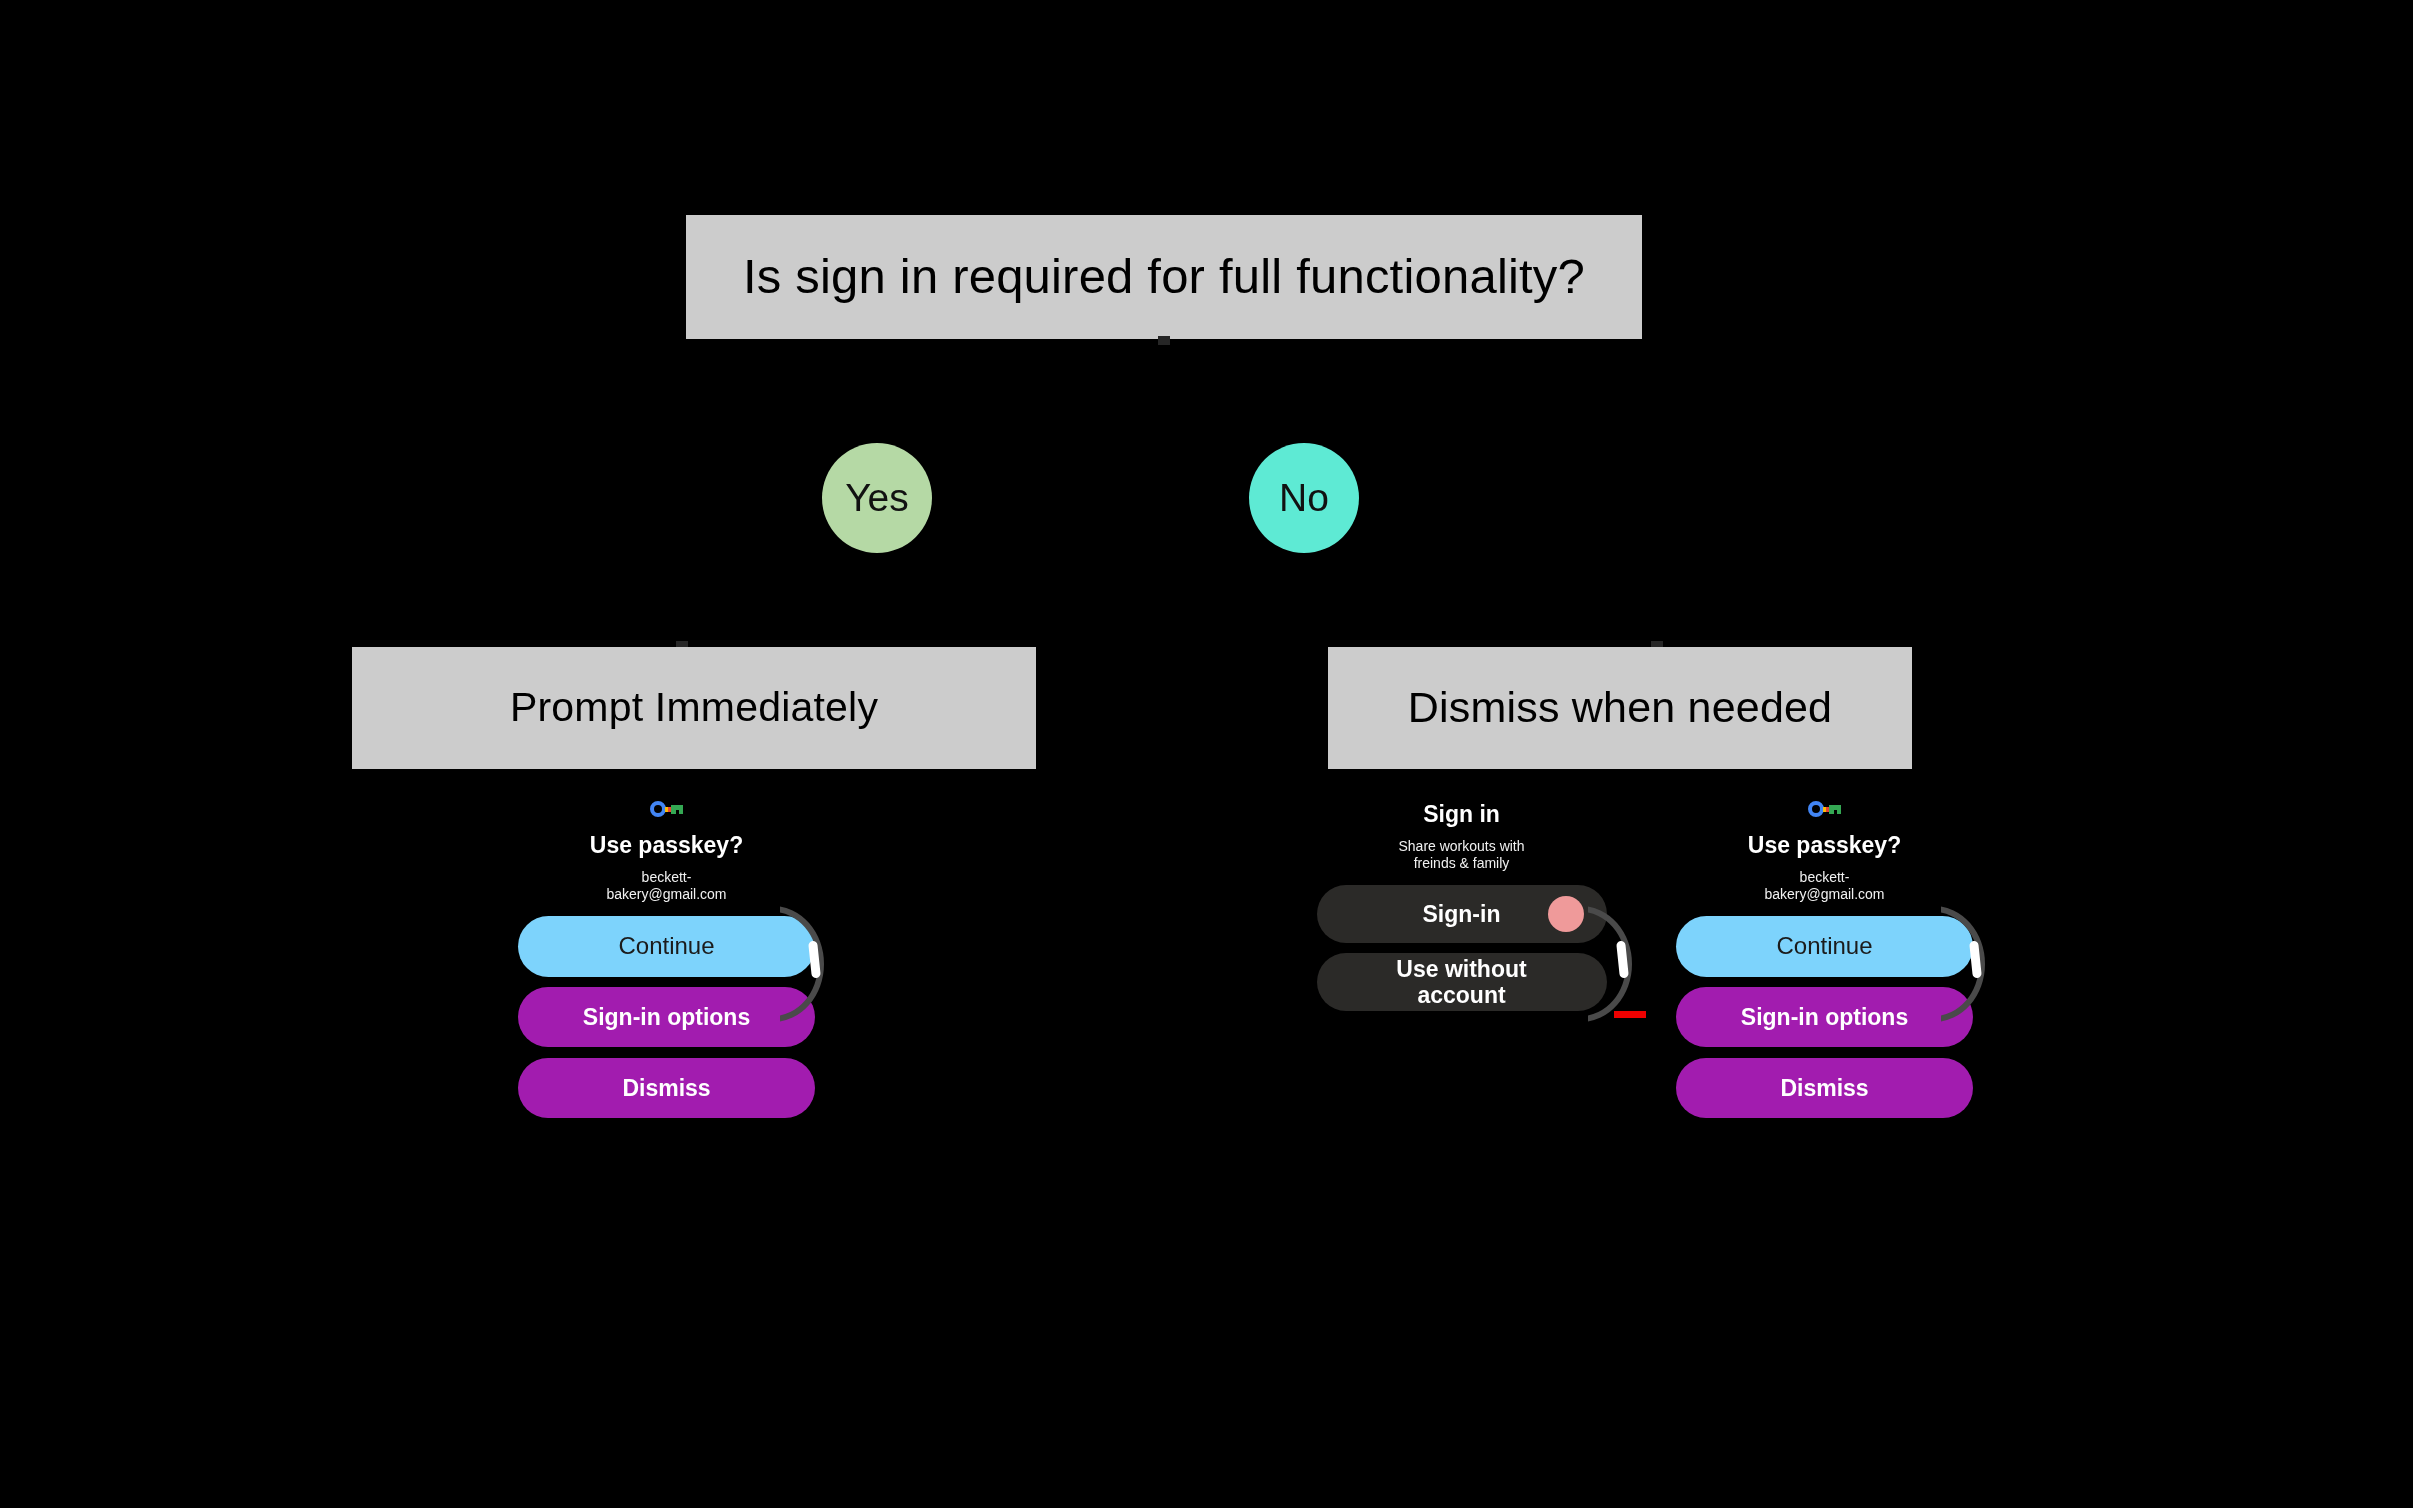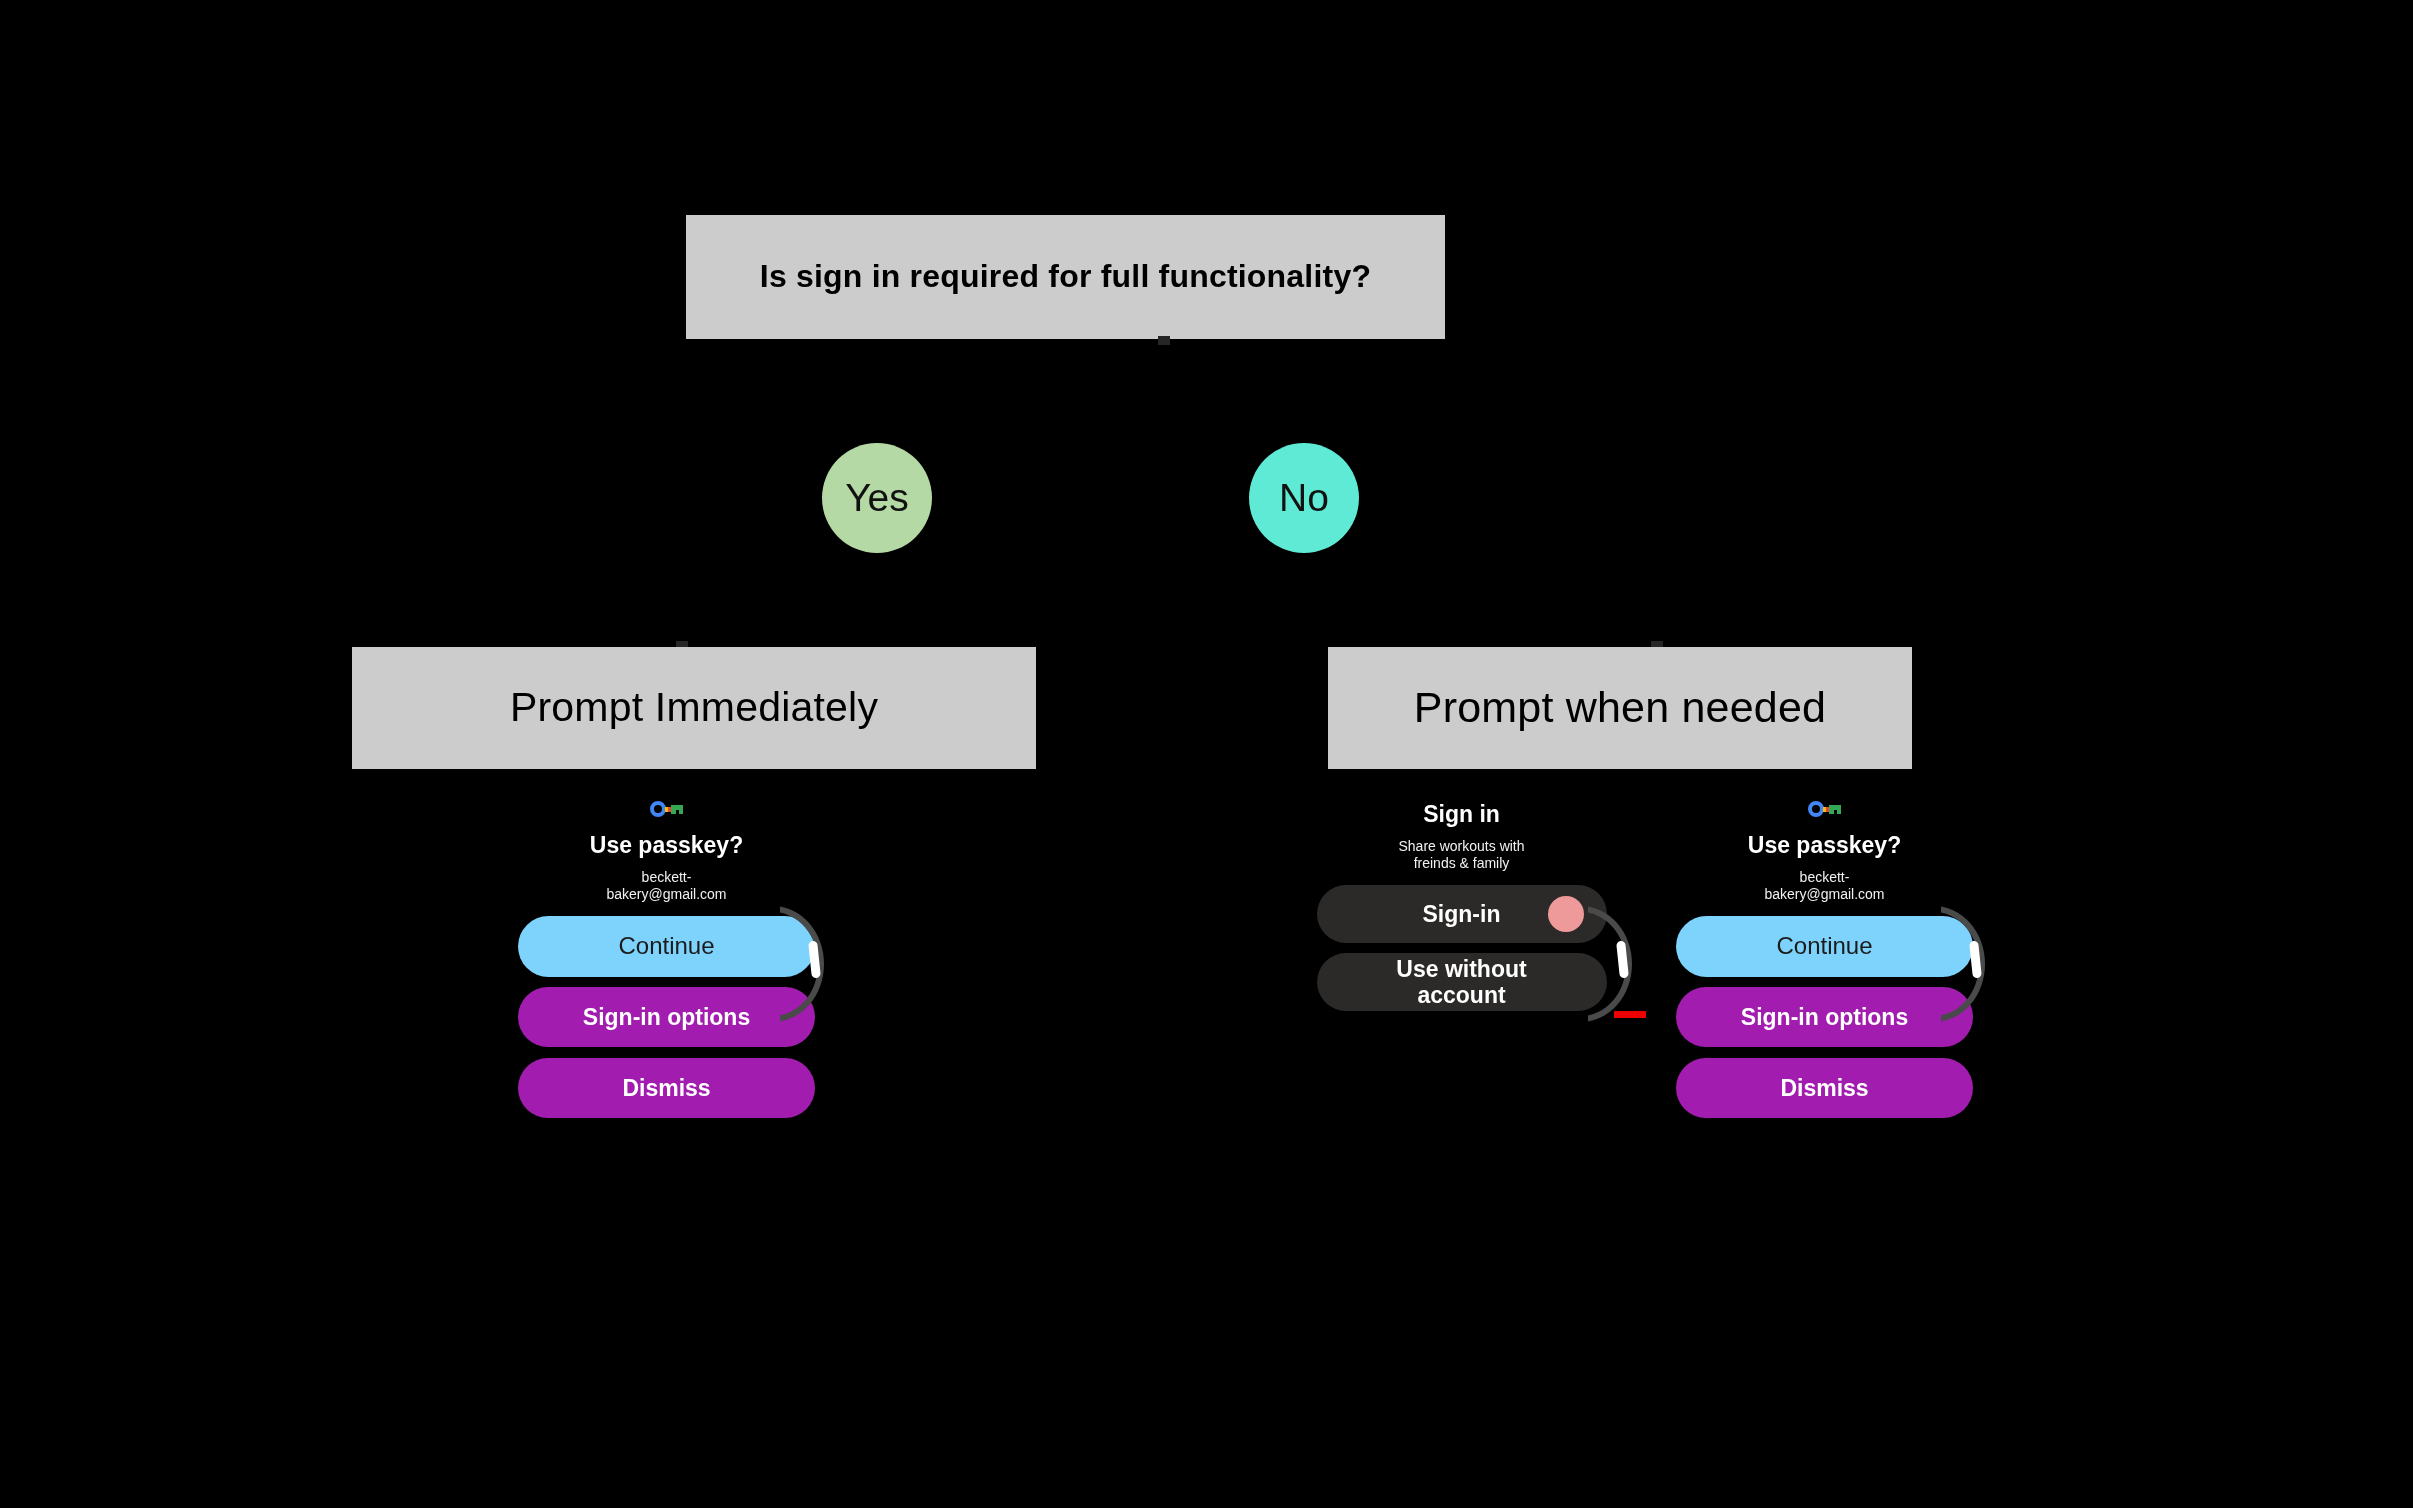--- a/index.html
+++ b/index.html
@@ -27,24 +27,23 @@
     align-items: center;
     justify-content: center;
     font-weight: 400;
     letter-spacing: 0.2px;
     text-align: center;
     line-height: 1.1;
   }
   #box-question {
     left: 686px;
     top: 215px;
-    width: 759px;
+    width: 956px;
     height: 124px;
-    font-size: 32px;
-    font-weight: bold;
+    font-size: 49px;
   }
   #box-prompt-immediately {
     left: 352px;
     top: 647px;
     width: 684px;
     height: 122px;
     font-size: 41px;
     text-align: right;
   }
   #box-prompt-when-needed {
@@ -271,21 +270,21 @@
   <div class="flow-box" id="box-question">Is sign in required for full functionality?</div>
   <div class="connector-stub" id="stub-question-bottom"></div>
 
   <div class="branch-circle" id="circle-yes">Yes</div>
   <div class="branch-circle" id="circle-no">No</div>
 
   <div class="connector-stub" id="stub-left-top"></div>
   <div class="flow-box" id="box-prompt-immediately">Prompt Immediately</div>
 
   <div class="connector-stub" id="stub-right-top"></div>
-  <div class="flow-box" id="box-prompt-when-needed">Prompt when needed</div>
+  <div class="flow-box" id="box-prompt-when-needed">Dismiss when needed</div>
 
   <div class="screen" id="screen-left">
     <div class="passkey-icon">
       <span class="pk-ring"></span>
       <span class="pk-shaft-yellow"></span>
       <span class="pk-shaft-red"></span>
       <span class="pk-bit"></span>
       <span class="pk-notch"></span>
     </div>
     <div class="screen-title">Use passkey?</div>

